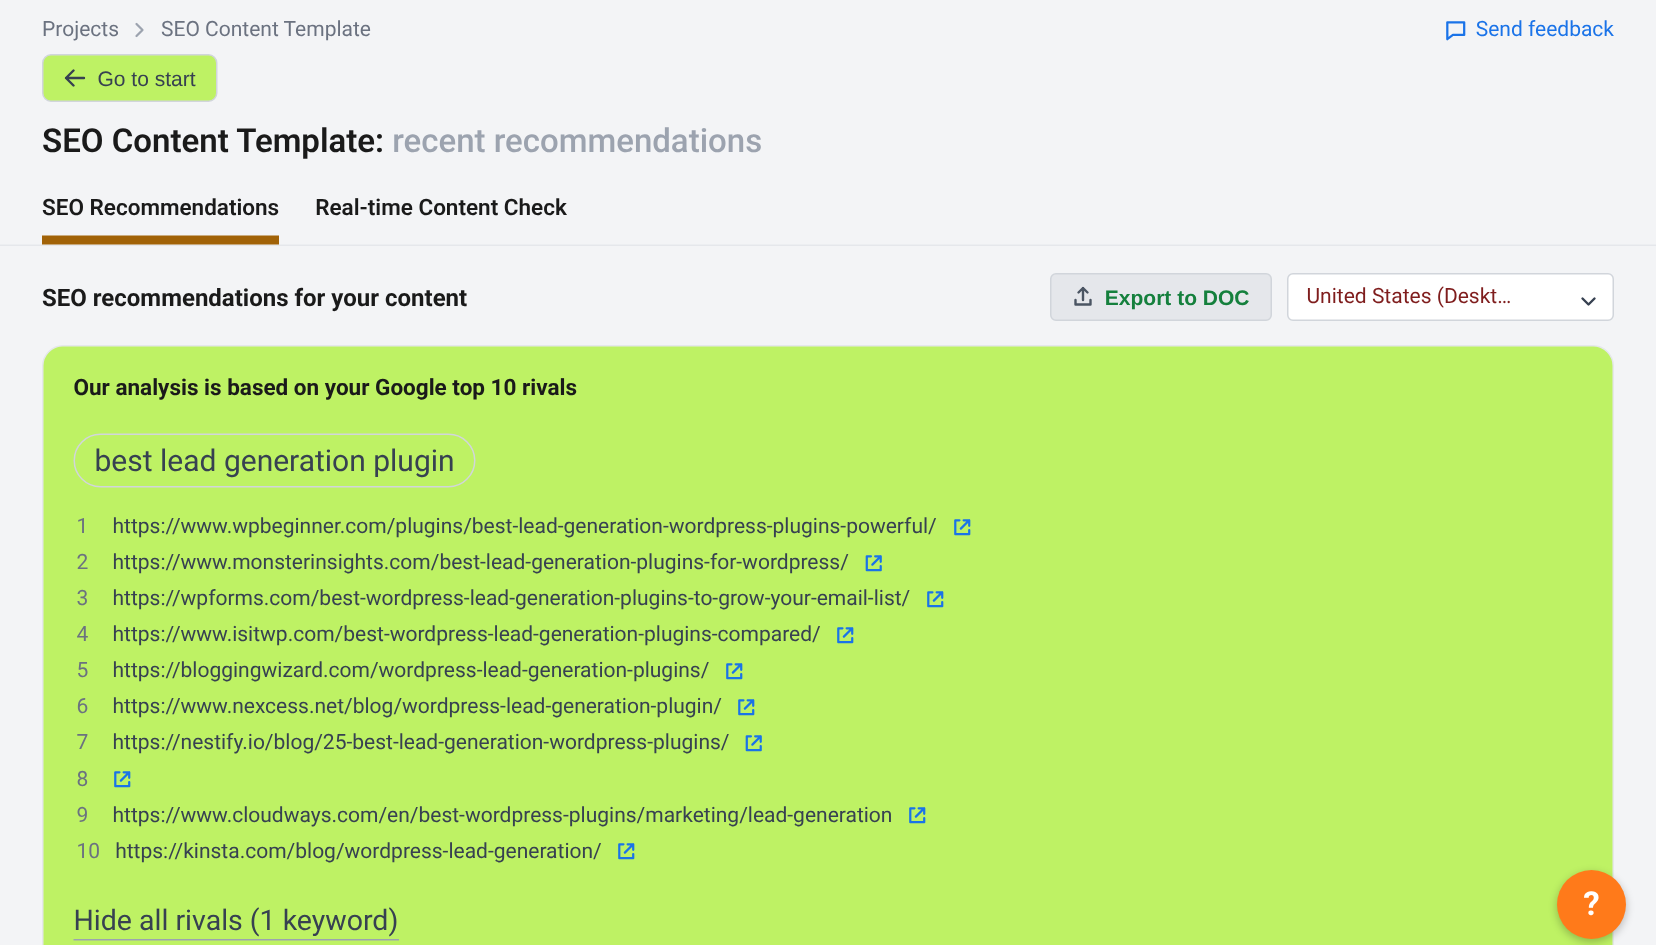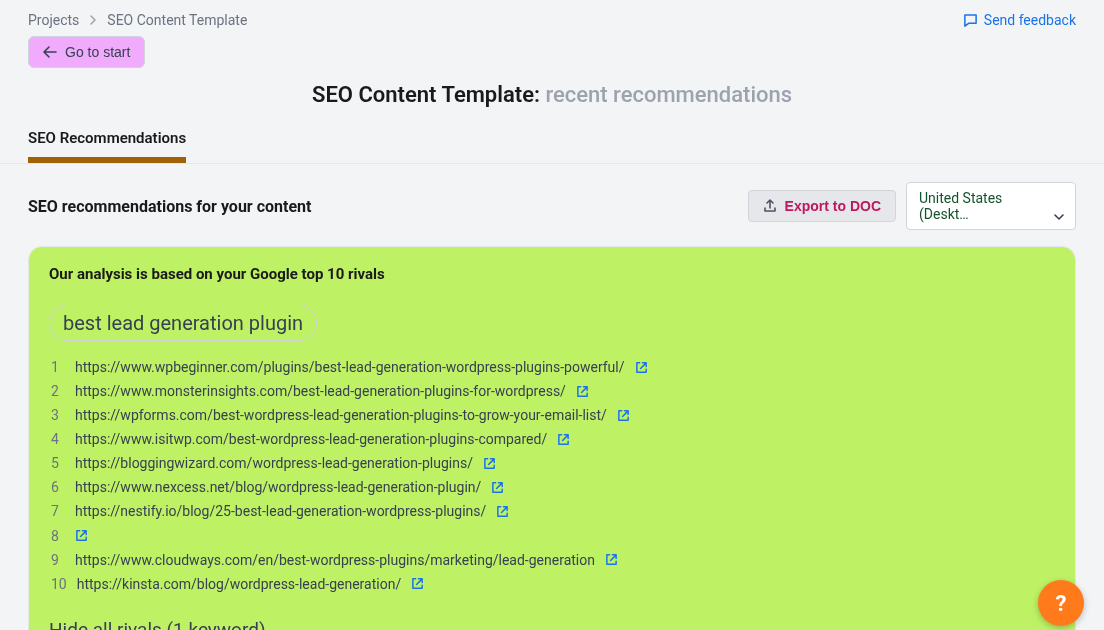--- a/index.html
+++ b/index.html
@@ -35,35 +35,34 @@
       align-items: center;
       gap: 6px;
       color: #1a73e8;
       font-size: 14px;
       cursor: pointer;
     }
     .go-start-btn {
       display: inline-flex;
       align-items: center;
       gap: 8px;
-      background: #f0abfc;
+      background: #bef264;
       border: 1px solid #d1d5db;
       border-radius: 6px;
       padding: 7px 14px;
       font-size: 14px;
       color: #374151;
       cursor: pointer;
       margin-bottom: 14px;
     }
     .page-title {
       font-size: 22px;
       font-weight: 600;
       color: #1a1a1a;
       margin-bottom: 22px;
-      text-align: center;
     }
     .page-title .subtitle {
       color: #9ca3af;
       font-weight: 500;
     }
     .tabs {
       display: flex;
       gap: 24px;
       font-size: 15px;
       font-weight: 600;
@@ -101,36 +100,36 @@
     }
     .export-btn {
       display: inline-flex;
       align-items: center;
       gap: 8px;
       background: #e5e7eb;
       border: 1px solid #d1d5db;
       border-radius: 4px;
       padding: 7px 14px;
       font-size: 14px;
-      color: #be185d;
+      color: #15803d;
       cursor: pointer;
       font-weight: 600;
     }
     .region-select {
       display: inline-flex;
       align-items: flex-end;
       justify-content: space-between;
       background: #fff;
       border: 1px solid #d1d5db;
       border-radius: 4px;
       padding: 7px 10px 7px 12px;
       font-size: 14px;
-      color: #14532d;
-      cursor: pointer;
-      width: 170px;
+      color: #7f1d1d;
+      cursor: pointer;
+      width: 218px;
     }
     .card {
       background: #bef264;
       border: 1px solid #e5e7eb;
       border-radius: 14px;
       padding: 18px 20px;
     }
     .card-title {
       font-size: 15px;
       font-weight: 700;
@@ -233,20 +232,21 @@
     <span>Go to start</span>
   </button>
 
   <h1 class="page-title">
     <span>SEO Content Template:</span>
     <span class="subtitle">recent recommendations</span>
   </h1>
 
   <div class="tabs">
     <div class="tab active">SEO Recommendations</div>
+    <div class="tab">Real-time Content Check</div>
   </div>
 </div>
 
 <div class="divider"></div>
 
 <div class="content">
   <div class="content-header">
     <div class="content-heading">SEO recommendations for your content</div>
     <div class="actions">
       <button class="export-btn">

